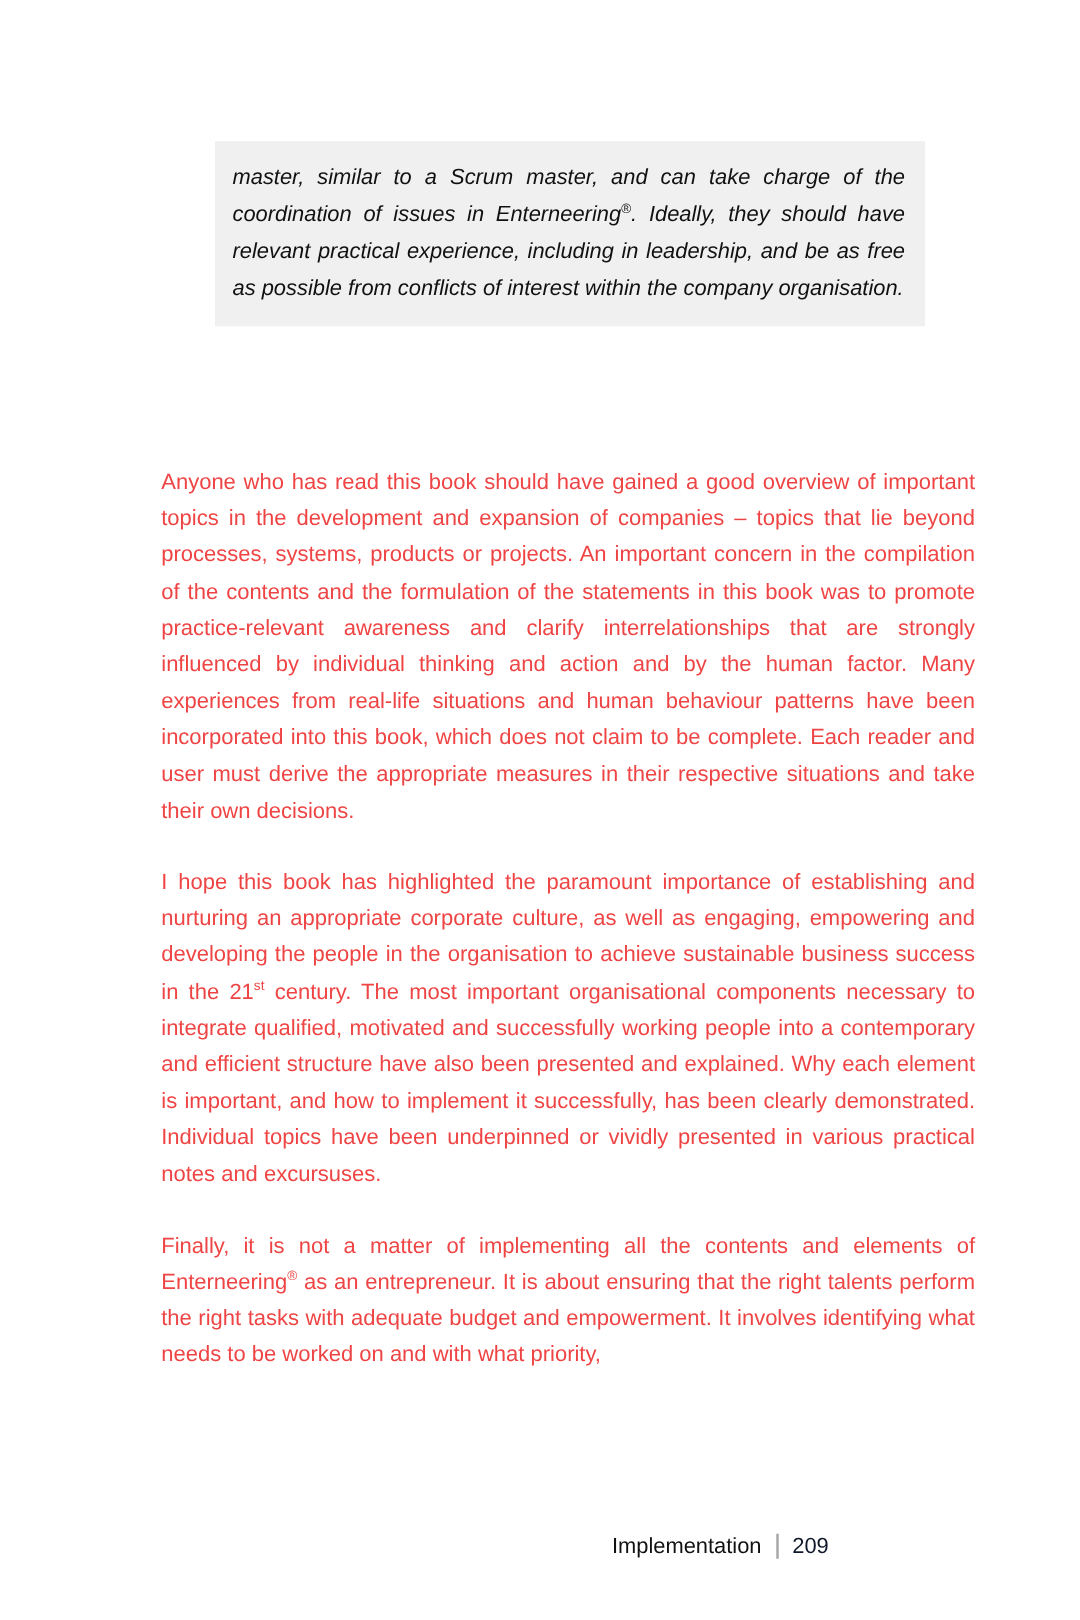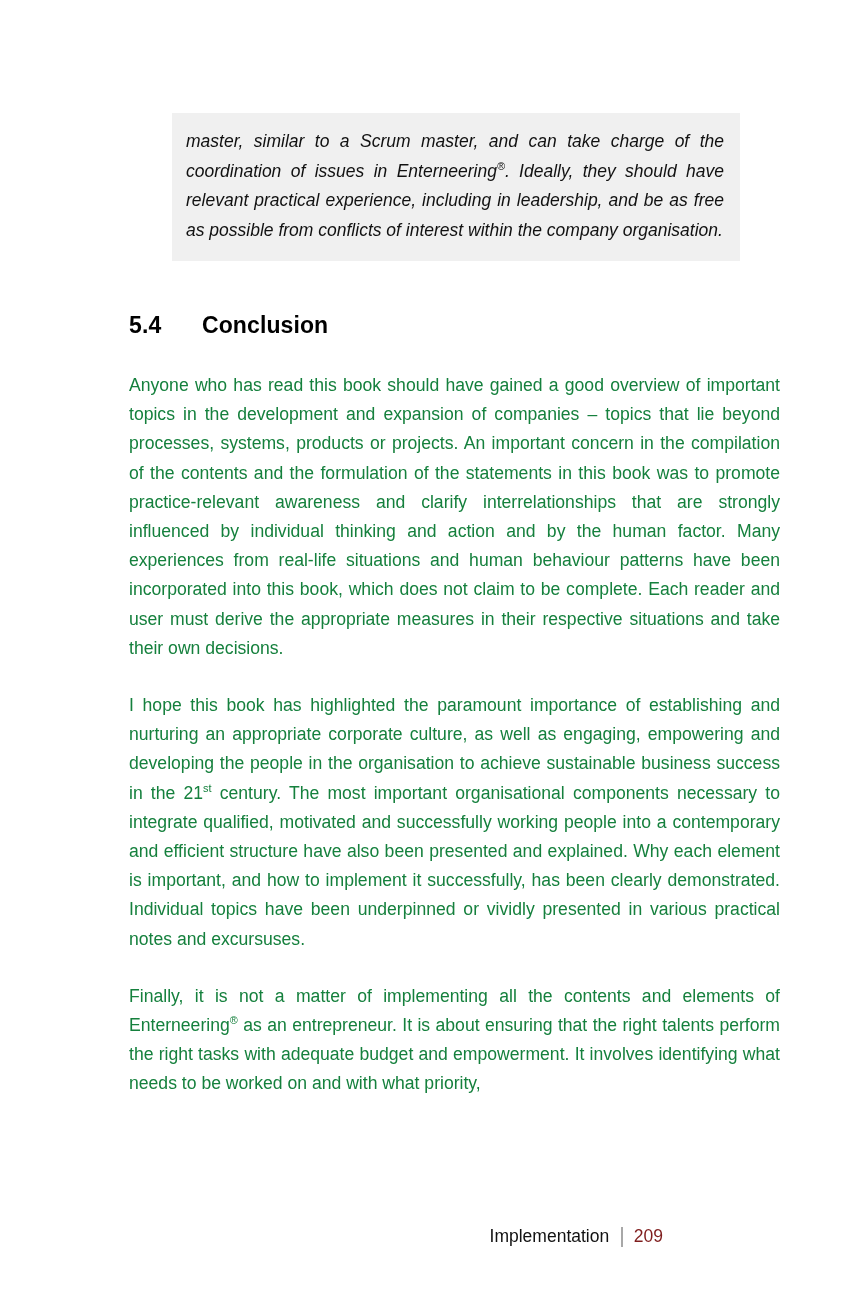--- a/index.html
+++ b/index.html
@@ -70,21 +70,21 @@
     left: 129px;
     top: 371px;
     width: 651px;
   }
   .body-col p {
     margin: 0 0 28px 0;
     font-size: 17.6px;
     line-height: 29.2px;
     text-align: justify;
     text-justify: inter-word;
-    color: #15803d;
+    color: #ef4444;
     hyphens: none;
   }
   .body-col p:last-child {
     margin-bottom: 12px;
   }
   sup {
     font-size: 0.62em;
     vertical-align: super;
     line-height: 0;
   }
@@ -100,36 +100,32 @@
     color: #111111;
   }
   .footer .sep {
     display: inline-block;
     width: 1.6px;
     height: 20px;
     background: #a8a8a8;
     margin: 0 11px 0 12px;
   }
   .footer .page-num {
-    color: #7f1d1d;
+    color: #0f172a;
   }
 </style>
 </head>
 <body>
 
 <div class="page">
 
   <div class="callout">
     <p><span>master, similar to a Scrum master, and can take charge of the coordination of issues in Enterneering</span><sup>®</sup><span>. Ideally, they should have relevant practical experience, including in leadership, and be as free as possible from conflicts of interest within the company organisation.</span></p>
   </div>
 
-  <div class="section-heading">
-    <span class="num">5.4</span>
-    <span class="title">Conclusion</span>
-  </div>
 
   <div class="body-col">
 
     <p>Anyone who has read this book should have gained a good overview of important topics in the development and expansion of companies – topics that lie beyond processes, systems, products or projects. An important concern in the compilation of the contents and the formulation of the statements in this book was to promote practice-relevant awareness and clarify interrelationships that are strongly influenced by individual thinking and action and by the human factor. Many experiences from real-life situations and human behaviour patterns have been incorporated into this book, which does not claim to be complete. Each reader and user must derive the appropriate measures in their respective situations and take their own decisions.</p>
 
     <p><span>I hope this book has highlighted the paramount importance of establishing and nurturing an appropriate corporate culture, as well as engaging, empowering and developing the people in the organisation to achieve sustainable business success in the 21</span><sup>st</sup><span> century. The most important organisational components necessary to integrate qualified, motivated and successfully working people into a contemporary and efficient structure have also been presented and explained. Why each element is important, and how to implement it successfully, has been clearly demonstrated. Individual topics have been underpinned or vividly presented in various practical notes and excursuses.</span></p>
 
     <p><span>Finally, it is not a matter of implementing all the contents and elements of Enterneering</span><sup>®</sup><span> as an entrepreneur. It is about ensuring that the right talents perform the right tasks with adequate budget and empowerment. It involves identifying what needs to be worked on and with what priority,</span></p>
 
   </div>

